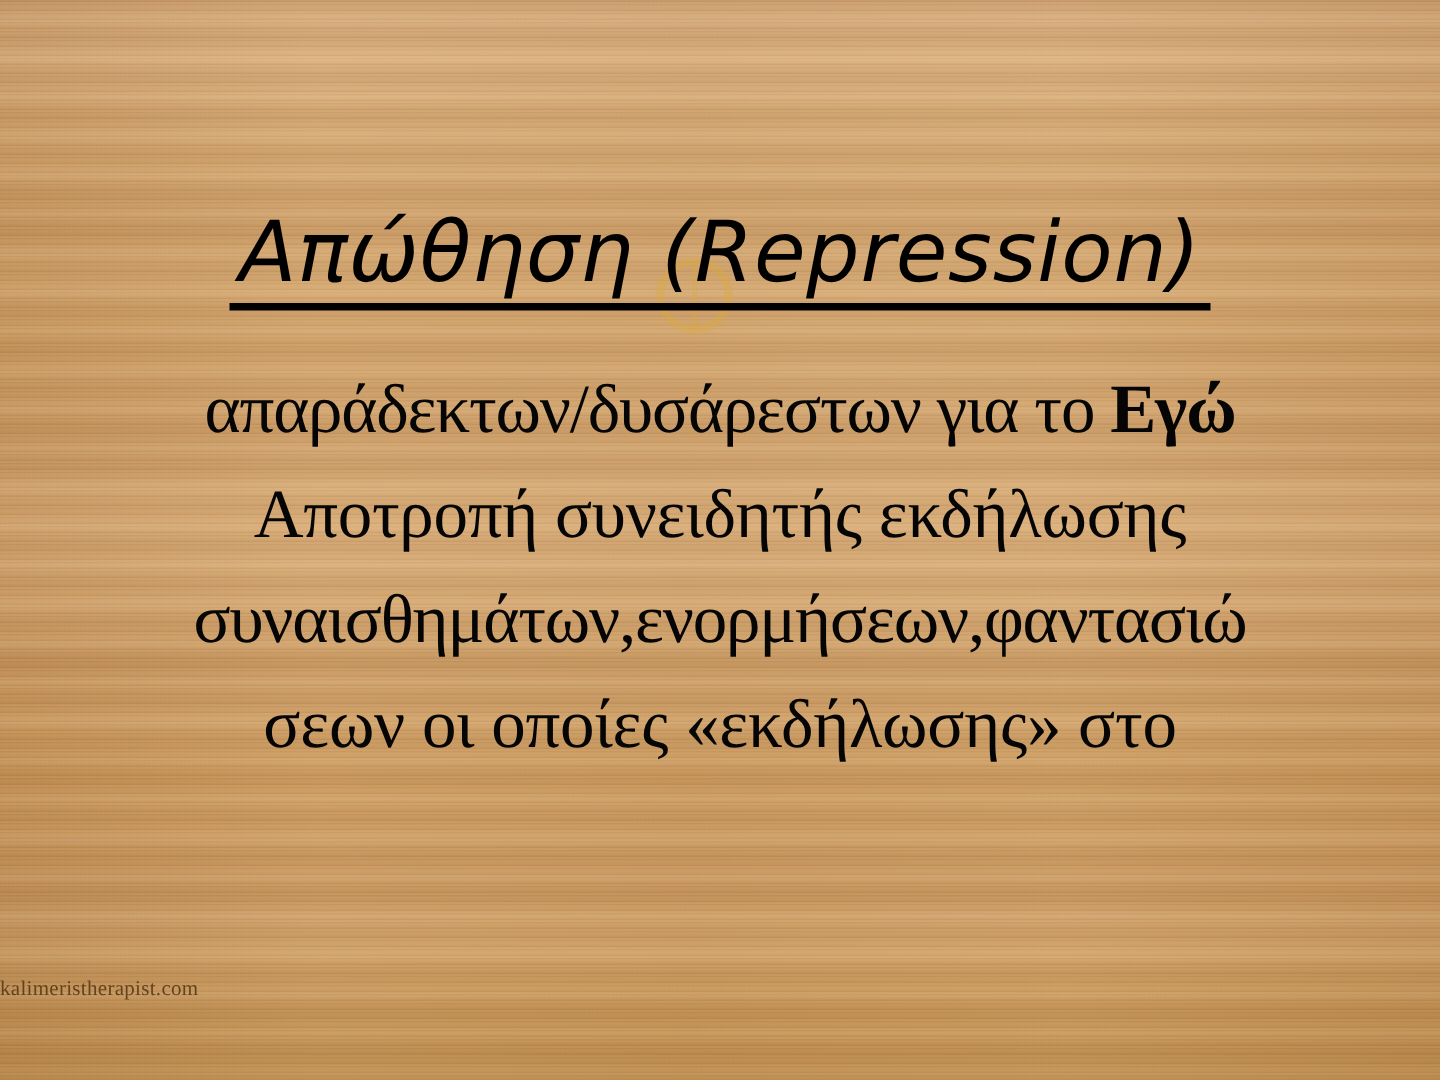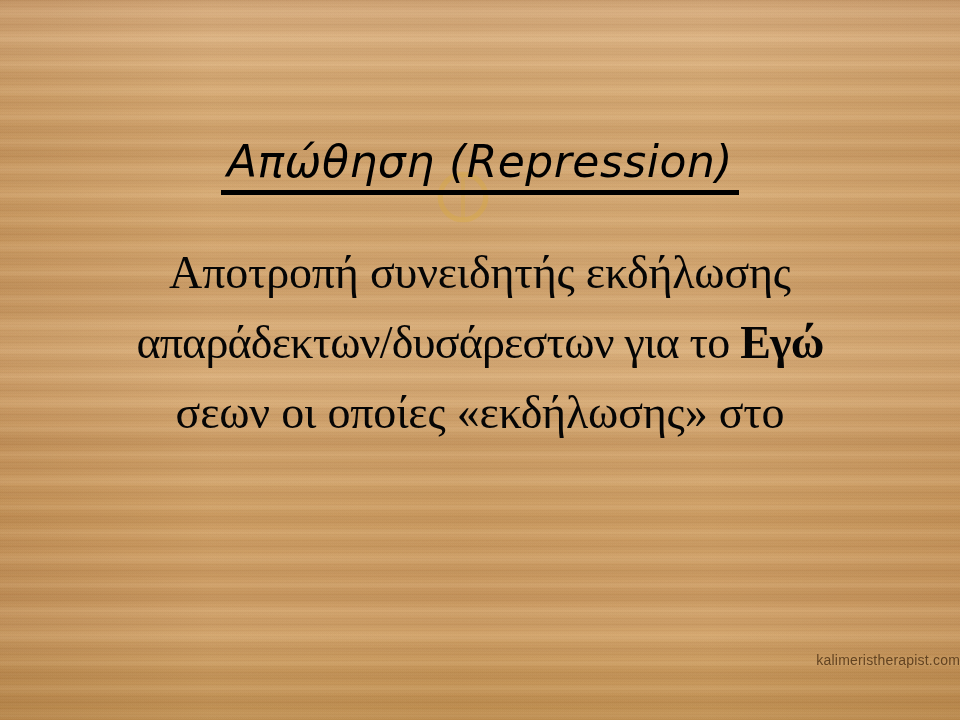--- a/index.html
+++ b/index.html
@@ -104,21 +104,21 @@
     right: 0;
     top: 140px;
     text-align: center;
   }
 
   .title {
     display: inline-block;
     font-family: "DejaVu Sans", "Liberation Sans", sans-serif;
     font-style: italic;
     font-weight: 400;
-    font-size: 44px;
+    font-size: 56px;
     line-height: 1.02;
     color: #000000;
     letter-spacing: 0.5px;
     padding: 0 6px 5px 6px;
     border-bottom: 5px solid #000000;
     white-space: nowrap;
   }
 
   .body-block {
     position: absolute;
@@ -143,22 +143,22 @@
 
   .body-line b {
     font-weight: 700;
   }
 
   .footer {
     position: absolute;
     left: 0;
     right: 0;
     top: 652px;
-    text-align: right;
-    font-family: Liberation Sans, sans-serif;
+    text-align: left;
+    font-family: Liberation Serif, serif;
     font-size: 14px;
     letter-spacing: 0.2px;
     color: #5a3c1c;
     opacity: 0.92;
   }
 </style>
 </head>
 <body>
 
 <div id="slide">
@@ -171,26 +171,27 @@
   </svg>
 
   <div id="content">
 
     <div class="title-row">
       <span class="title">Απώθηση (Repression)</span>
     </div>
 
     <div class="body-block">
 
-      <div class="body-line">Αποτροπή συνειδητής εκδήλωσης</div>
-
       <div class="body-line wide">
         <span>απαράδεκτων/δυσάρεστων για το </span><b>Εγώ</b>
       </div>
 
+      <div class="body-line">Αποτροπή συνειδητής εκδήλωσης</div>
+
+      <div class="body-line wide">συναισθημάτων,ενορμήσεων,φαντασιώ</div>
 
       <div class="body-line">σεων οι οποίες «εκδήλωσης» στο</div>
 
 
     </div>
 
     <div class="footer">kalimeristherapist.com</div>
 
   </div>
 </div>

